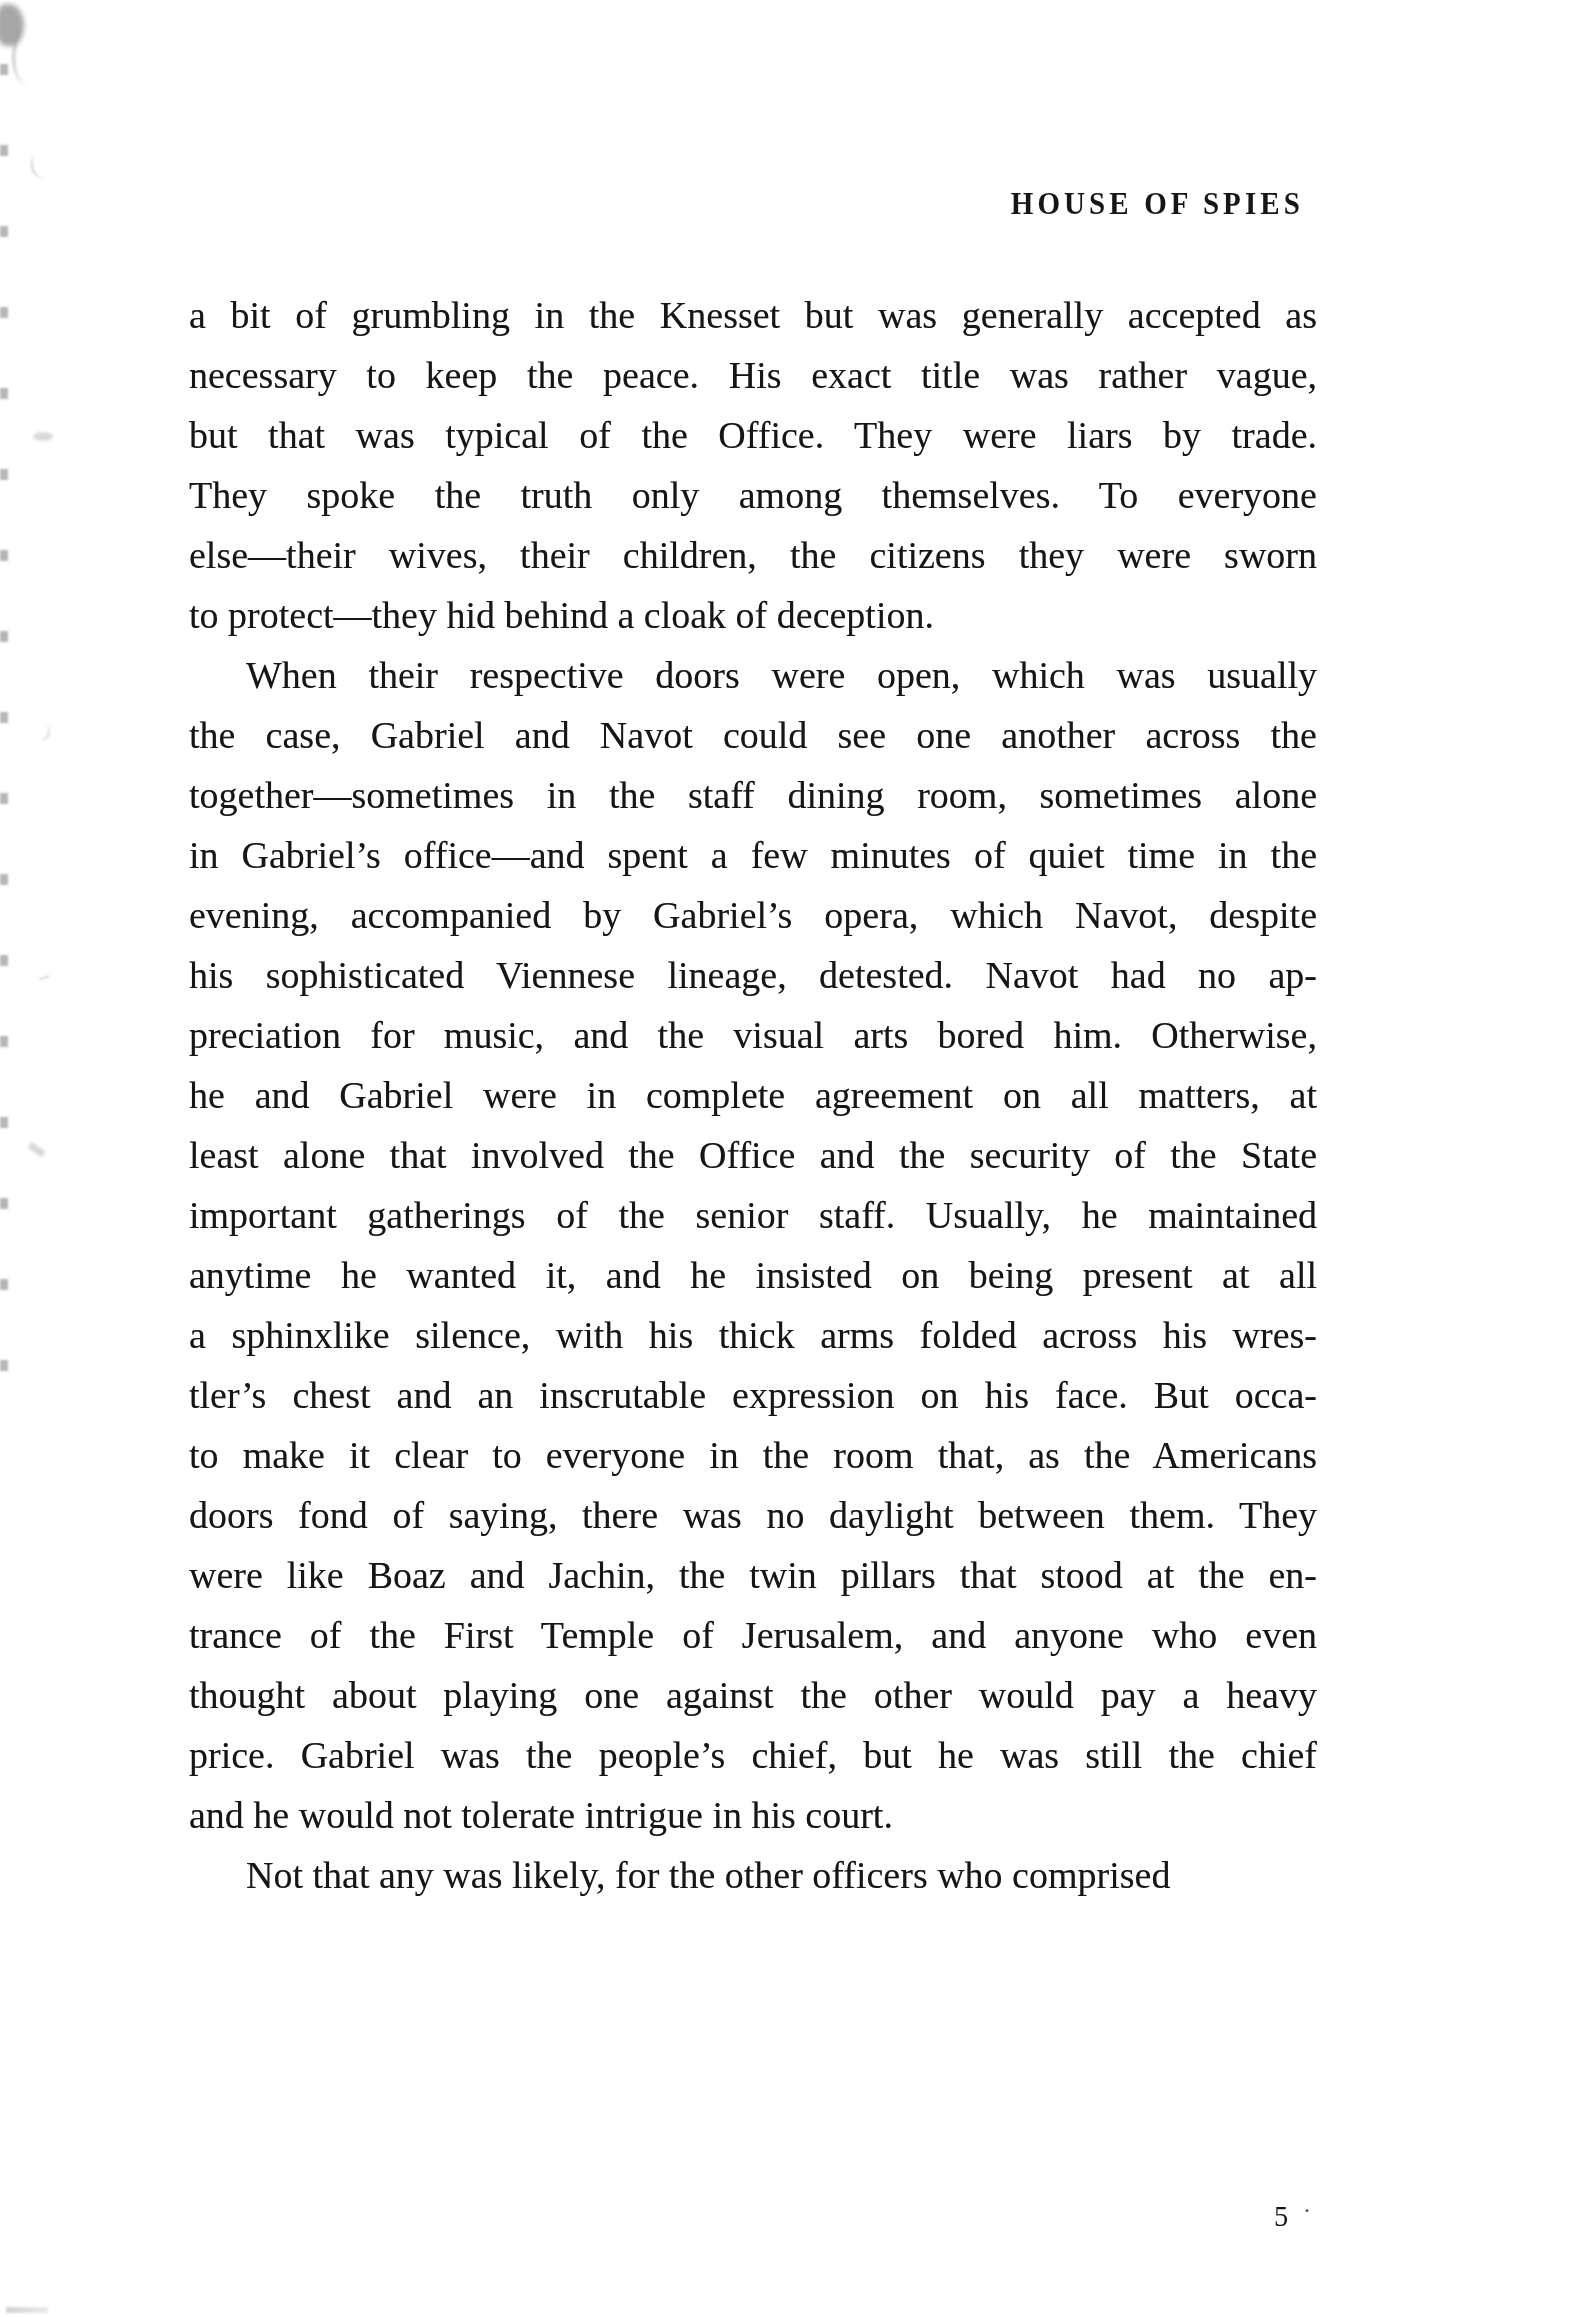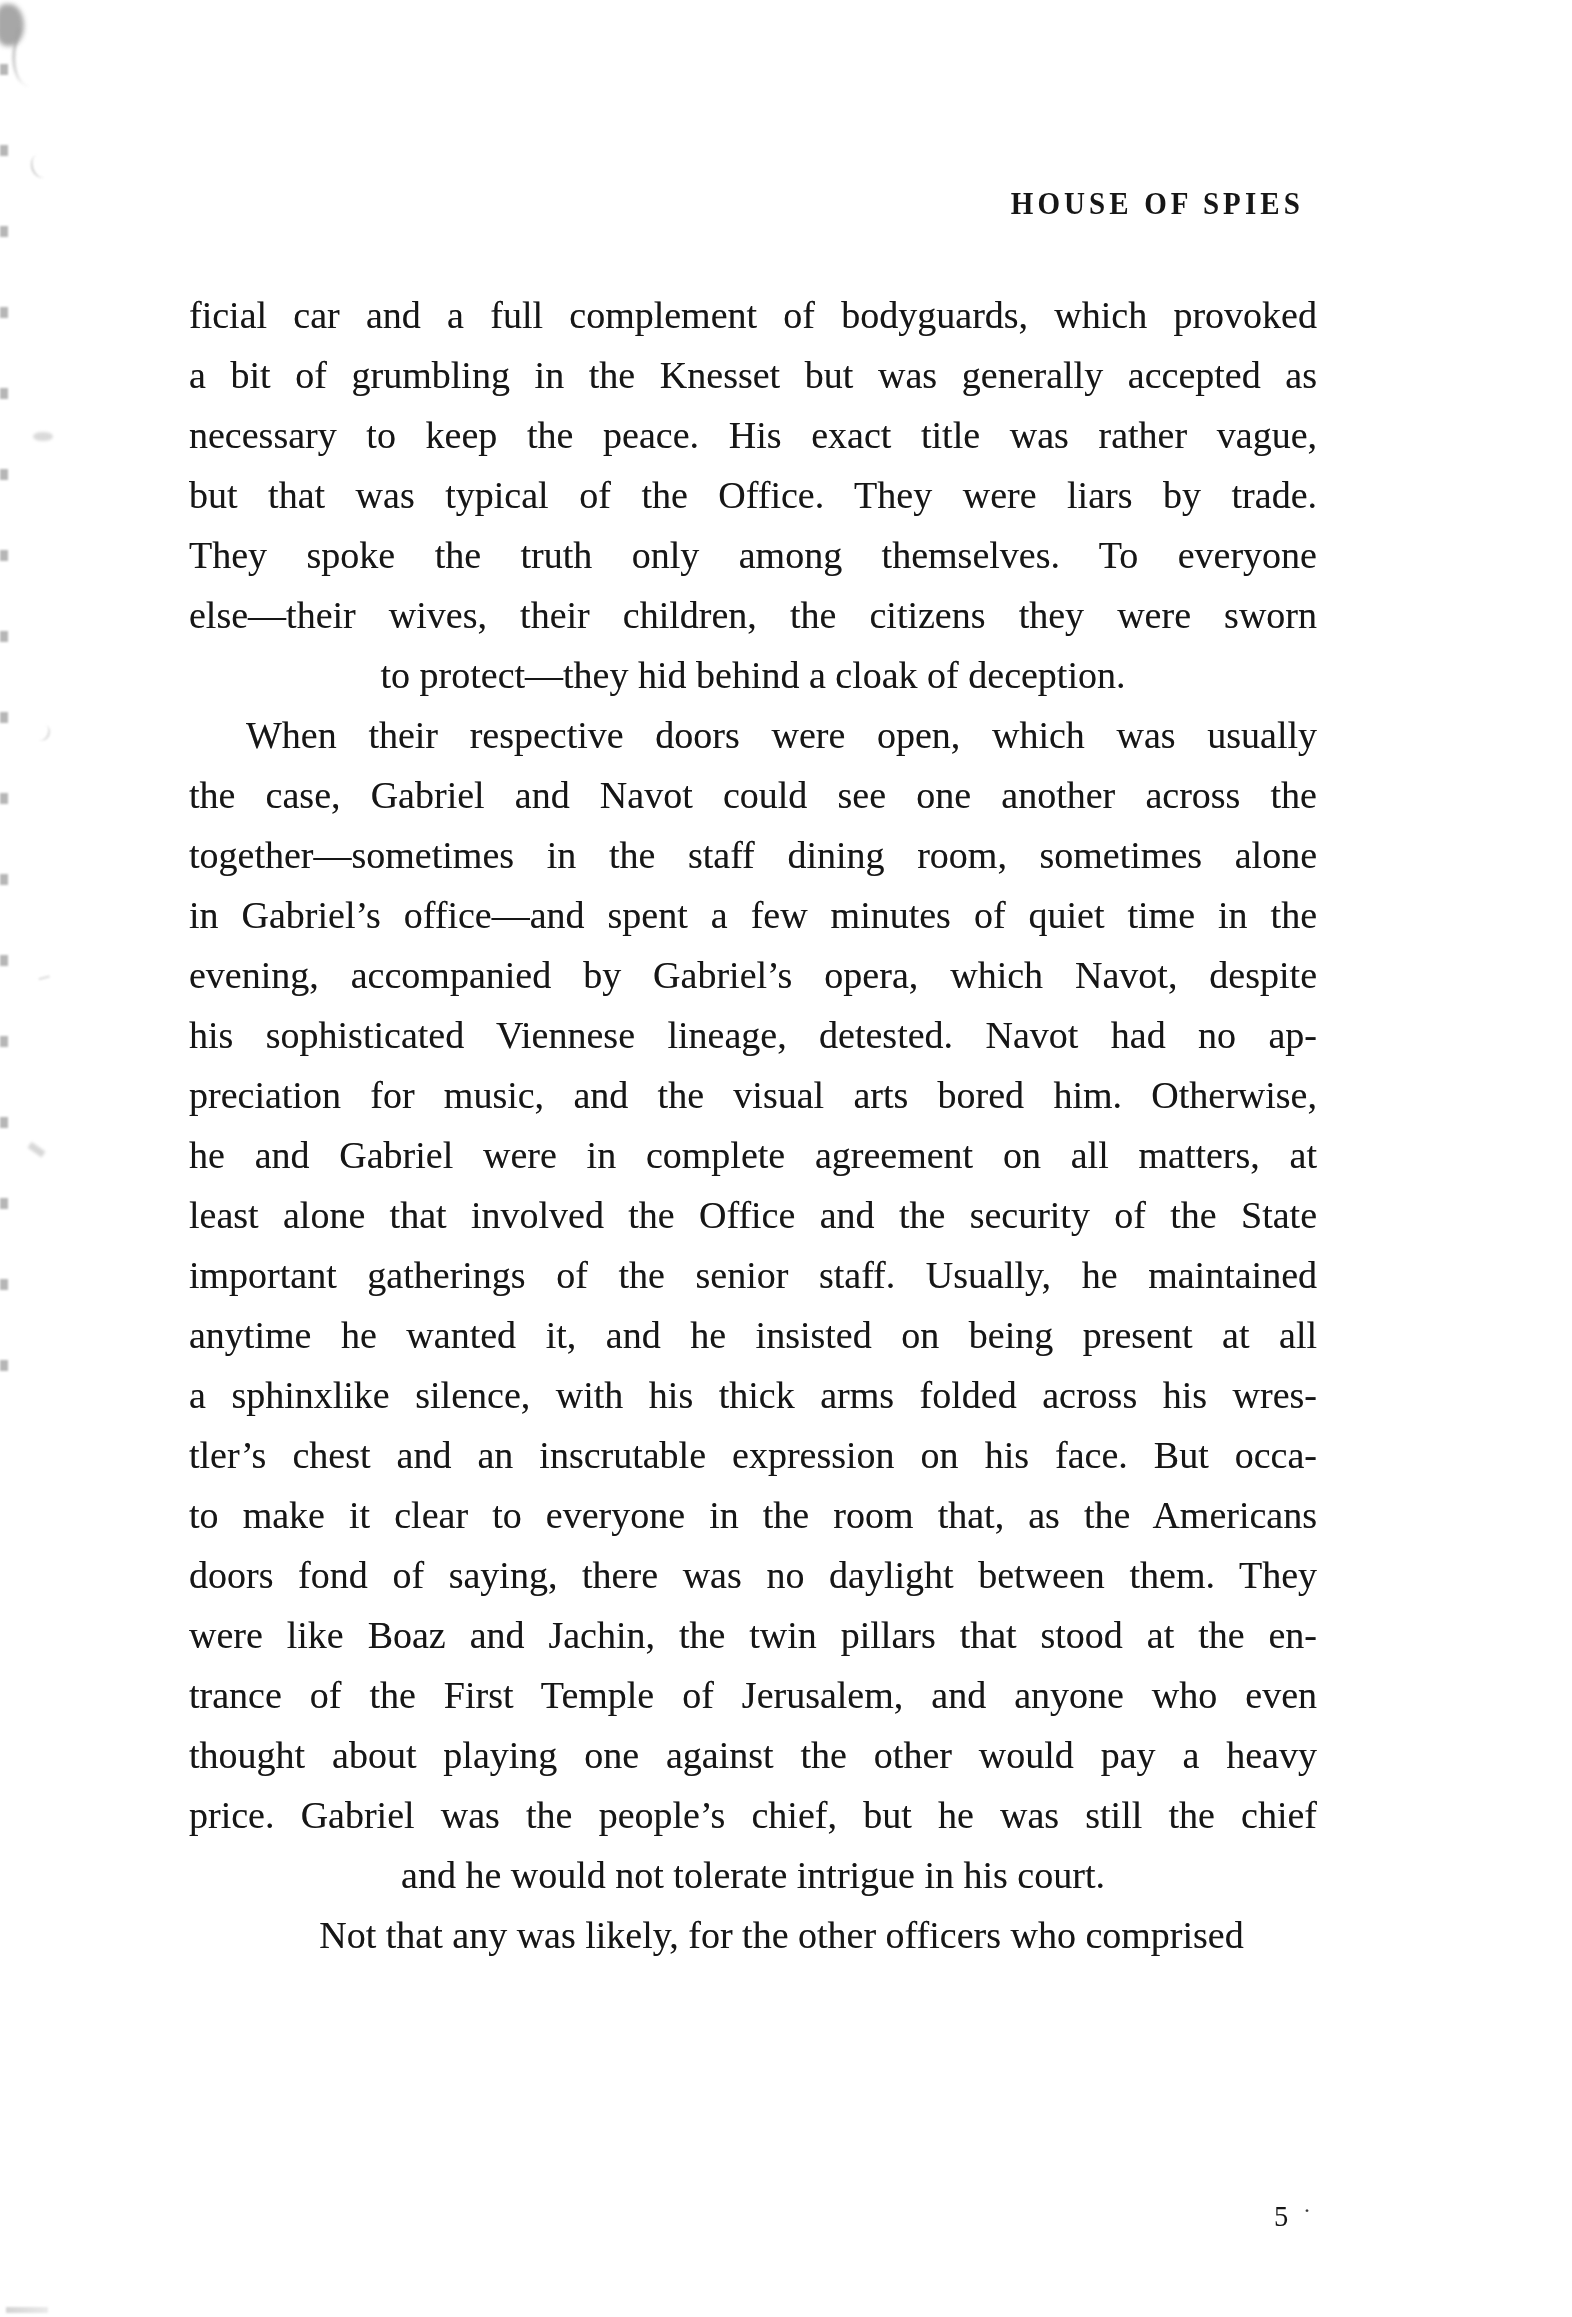--- a/index.html
+++ b/index.html
@@ -41,21 +41,21 @@
     top: 285px;
     width: 1128px;
     font-size: 38px;
     line-height: 60px;
     color: var(--ink, #161616);
     text-shadow: 0 0 0.6px rgba(0,0,0,0.38);
   }
   .line {
     height: 60px;
     overflow: hidden;
-    text-align: center;
+    text-align: left;
   }
   
   .line.j {
     text-align: justify;
     text-justify: inter-word;
   }
   .line.j::after {
     content: "";
     display: inline-block;
     width: 100%;
@@ -134,21 +134,20 @@
   }
 </style>
 </head>
 <body>
 
 <div class="page">
 
   <div class="running-header">HOUSE OF SPIES</div>
 
   <div class="body-text">
-      <div class="line j">ficial car and a full complement of bodyguards, which provoked</div>
       <div class="line j">a bit of grumbling in the Knesset but was generally accepted as</div>
       <div class="line j">necessary to keep the peace. His exact title was rather vague,</div>
       <div class="line j">but that was typical of the Office. They were liars by trade.</div>
       <div class="line j">They spoke the truth only among themselves. To everyone</div>
       <div class="line j">else—their wives, their children, the citizens they were sworn</div>
       <div class="line">to protect—they hid behind a cloak of deception.</div>
       <div class="line j indent">When their respective doors were open, which was usually</div>
       <div class="line j">the case, Gabriel and Navot could see one another across the</div>
       <div class="line j">together—sometimes in the staff dining room, sometimes alone</div>
       <div class="line j">in Gabriel’s office—and spent a few minutes of quiet time in the</div>

